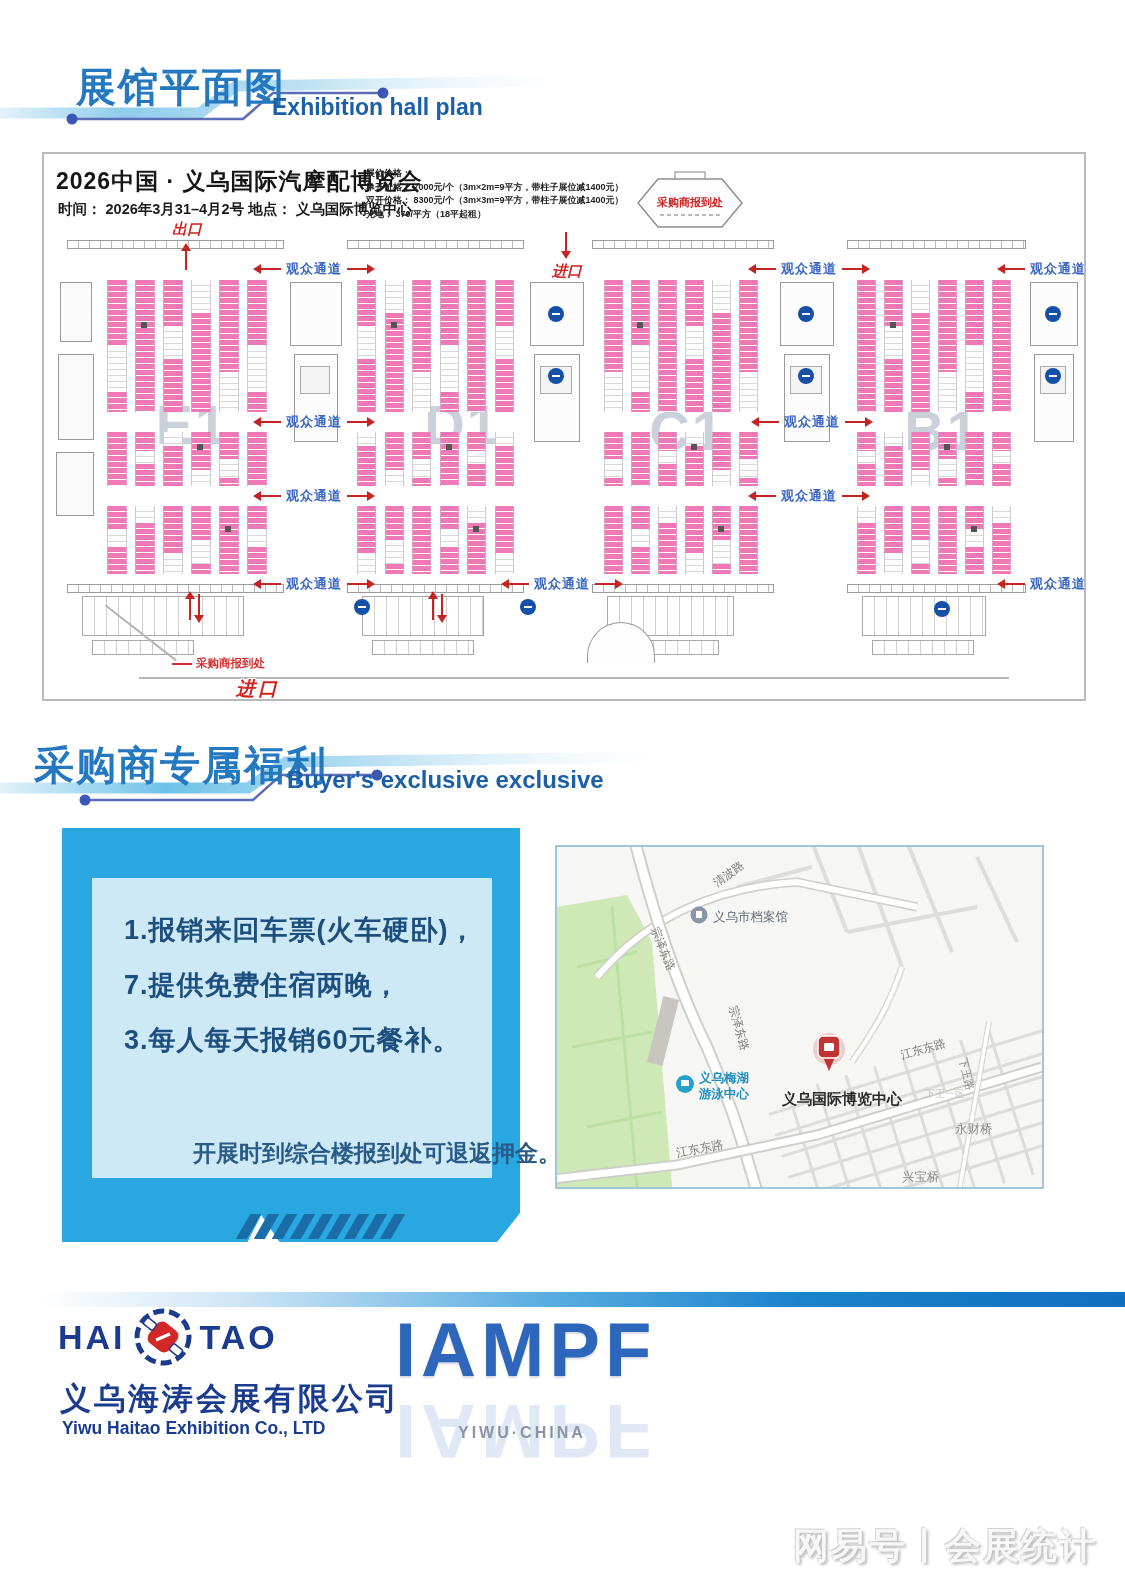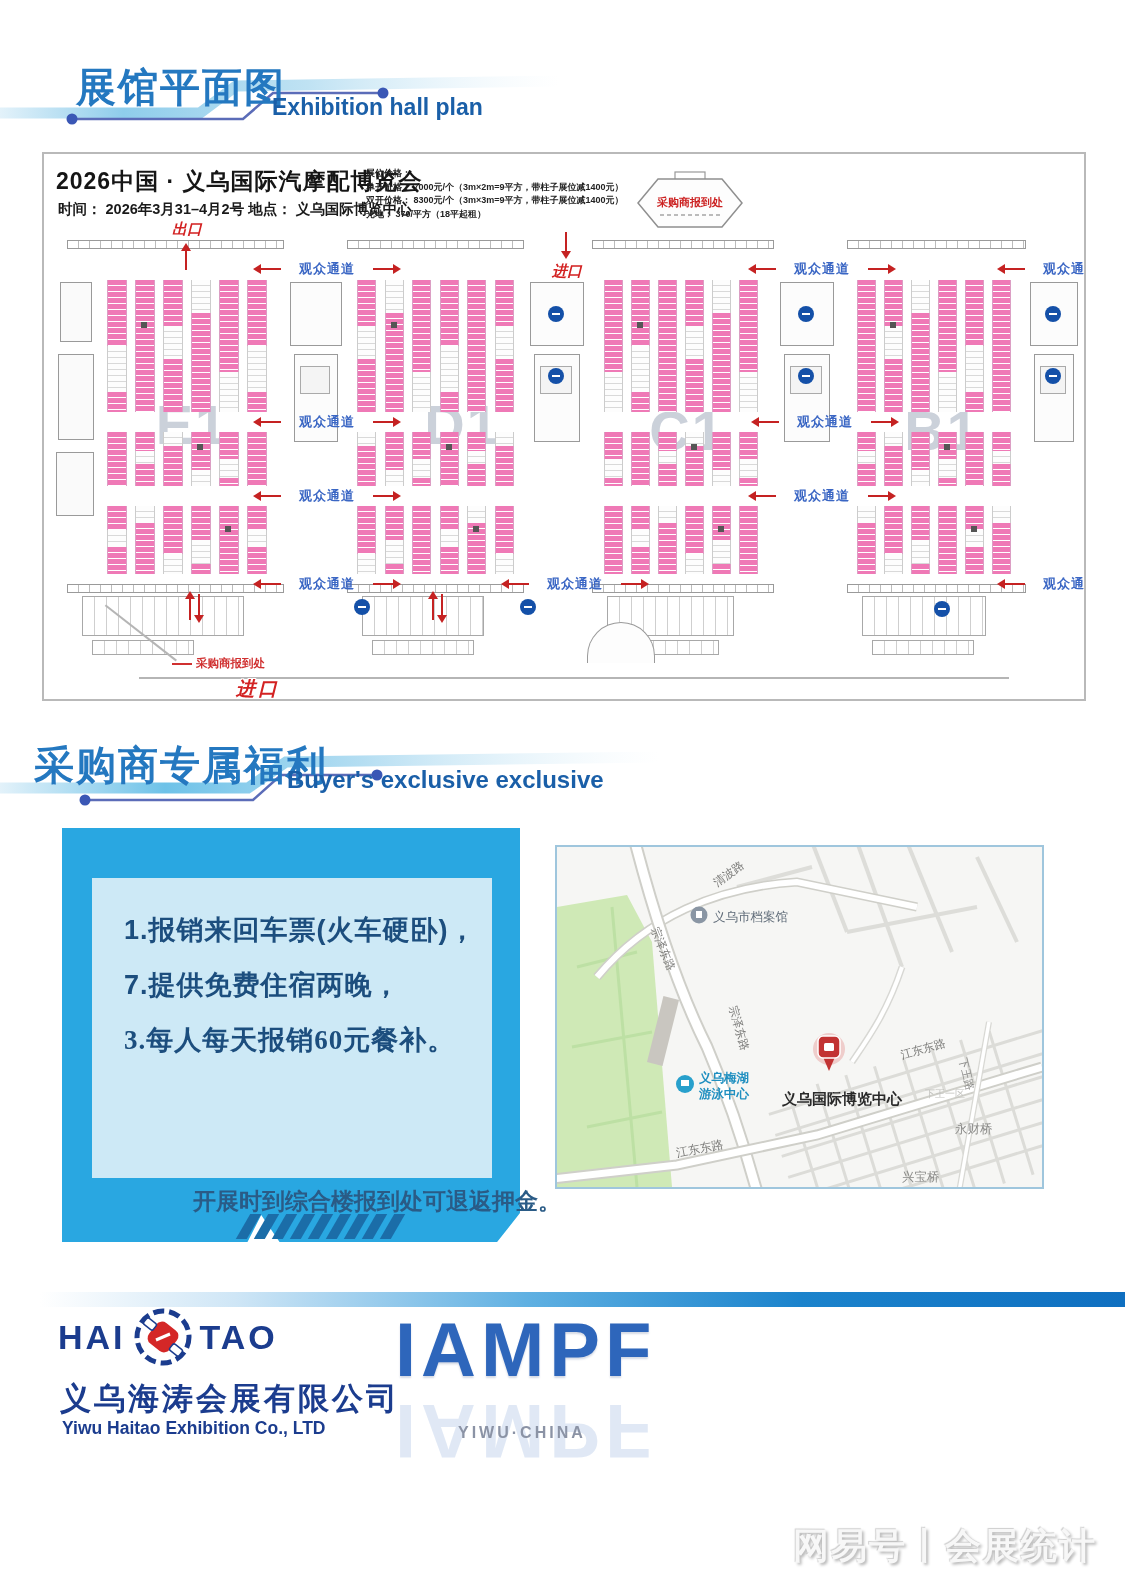--- a/index.html
+++ b/index.html
@@ -16,21 +16,21 @@
   .floorplan{position:absolute;left:42px;top:152px;width:1040px;height:545px;background:#fff;border:2px solid #b9b9b9;overflow:hidden;}
   .fp-title{position:absolute;left:12px;top:12px;font-size:23px;font-weight:900;color:#151515;letter-spacing:1px;white-space:nowrap;}
   .fp-subtitle{position:absolute;left:14px;top:46px;font-size:14.5px;font-weight:bold;color:#1a1a1a;white-space:nowrap;}
   .fp-prices{position:absolute;left:322px;top:13px;width:262px;font-size:9px;font-weight:bold;color:#222;line-height:1.5;}
   .cellsP{position:absolute;background:repeating-linear-gradient(180deg,#ef79b6 0 5px,#ffffff 5px 6px);border-left:1px solid #dc9ec4;border-right:1px solid #dc9ec4;}
   .cellsW{position:absolute;background:repeating-linear-gradient(180deg,#fdfdfd 0 5px,#d9d9d9 5px 6px);border-left:1px solid #cccccc;border-right:1px solid #cccccc;}
   .wallstrip{position:absolute;height:7px;border:1px solid #9a9a9a;background:repeating-linear-gradient(90deg,#ffffff 0 10px,#bbbbbb 10px 11px);}
   .conn{position:absolute;border:1.5px solid #9a9a9a;background:#fcfcfc;}
   .conn-in{position:absolute;border:1px solid #aaaaaa;background:#f4f4f4;}
   .hall-label{position:absolute;font-size:56px;font-weight:bold;color:#c3c9d4;opacity:.85;text-align:center;letter-spacing:2px;}
-  .aisle{position:absolute;display:flex;align-items:center;gap:18px;z-index:4;}
+  .aisle{position:absolute;display:flex;align-items:center;gap:5px;z-index:4;}
   .aisle .txt{font-size:13px;font-weight:bold;color:#3a66c4;letter-spacing:1px;white-space:nowrap;}
   .aisle .ar{position:relative;width:24px;height:2px;background:#c52222;}
   .aisle .ar.l::before{content:"";position:absolute;left:-9px;top:-4.5px;border:5.5px solid transparent;border-right:8px solid #c52222;}
   .aisle .ar.r::after{content:"";position:absolute;right:-9px;top:-4.5px;border:5.5px solid transparent;border-left:8px solid #c52222;}
   .varrow{position:absolute;width:2px;background:#c52222;z-index:4;}
   .varrow.up::before{content:"";position:absolute;top:-8px;left:-4.5px;border:5.5px solid transparent;border-bottom:8px solid #c52222;}
   .varrow.down::after{content:"";position:absolute;bottom:-8px;left:-4.5px;border:5.5px solid transparent;border-top:8px solid #c52222;}
   .otext{position:absolute;color:#d32222;font-weight:bold;font-style:italic;white-space:nowrap;z-index:5;
     text-shadow:-1.5px 0 #fff,1.5px 0 #fff,0 -1.5px #fff,0 1.5px #fff,-1px -1px #fff,1px 1px #fff,-1px 1px #fff,1px -1px #fff;}
   .redsmall{position:absolute;color:#d03030;font-weight:bold;white-space:nowrap;z-index:5;}
@@ -401,22 +401,22 @@
     <circle cx="85" cy="65" r="5.5" fill="#3a57b5"></circle>
       <circle cx="377" cy="40" r="5.5" fill="#3a57b5"></circle>
   </svg>
   <div class="hdr-cn" style="left:34px;top:738px;">采购商专属福利</div>
   <div class="hdr-en" style="left:287px;top:766px;font-size:24px;">Buyer's exclusive exclusive</div>
 
   <div class="bluebox"></div>
   <div class="innerbox"></div>
   <div class="ben-line" style="top:912px;">1.报销来回车票(火车硬卧)，</div>
   <div class="ben-line" style="top:967px;">7.提供免费住宿两晚，</div>
-  <div class="ben-line" style="top:1022px;font-family:Liberation Serif, serif;">3.每人每天报销60元餐补。</div>
-  <div class="ben-note" style="left:193px;top:1138px;margin-top:48px;">开展时到综合楼报到处可退返押金。</div>
+  <div class="ben-line" style="top:1022px;">3.每人每天报销60元餐补。</div>
+  <div class="ben-note" style="left:193px;top:1138px;">开展时到综合楼报到处可退返押金。</div>
   <div class="slashes" id="slashes">
       <div></div>
       <div></div>
       <div></div>
       <div></div>
       <div></div>
       <div></div>
       <div></div>
       <div></div>
       <div></div>

